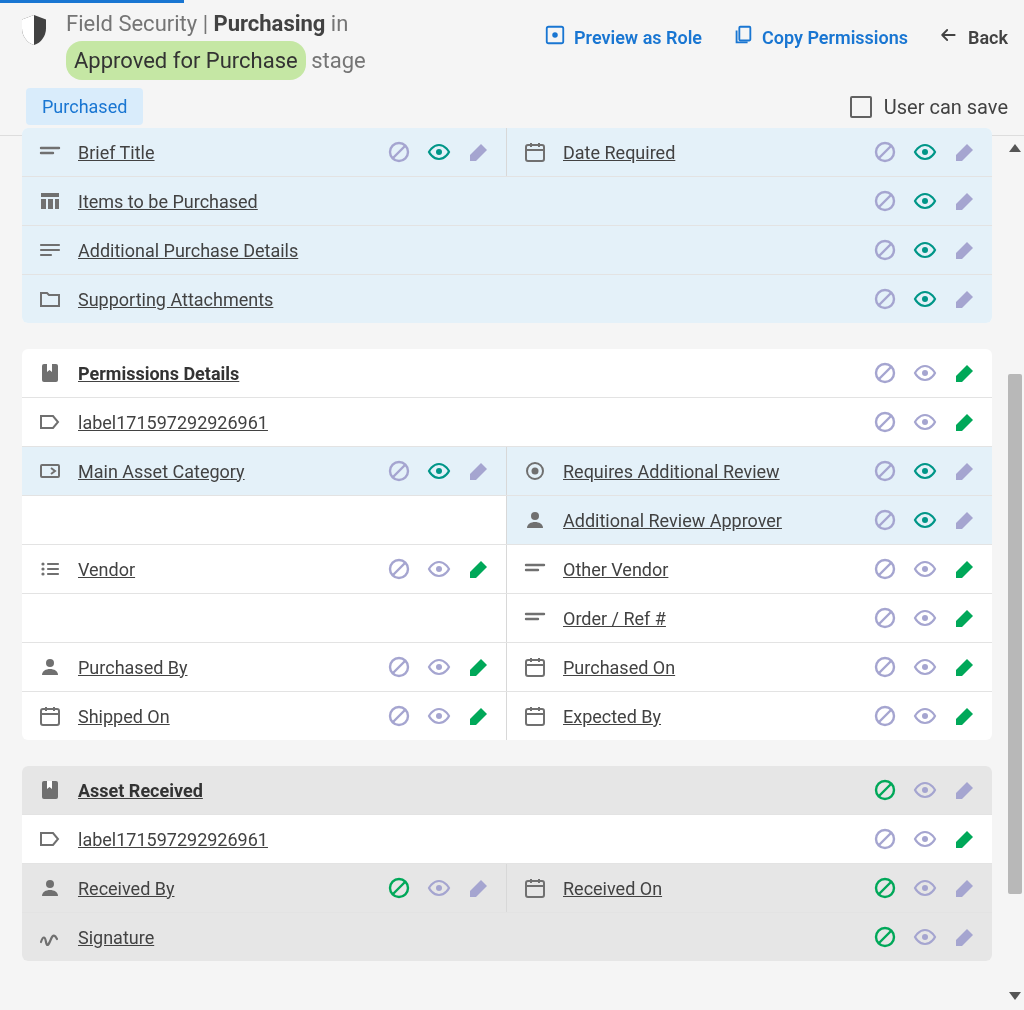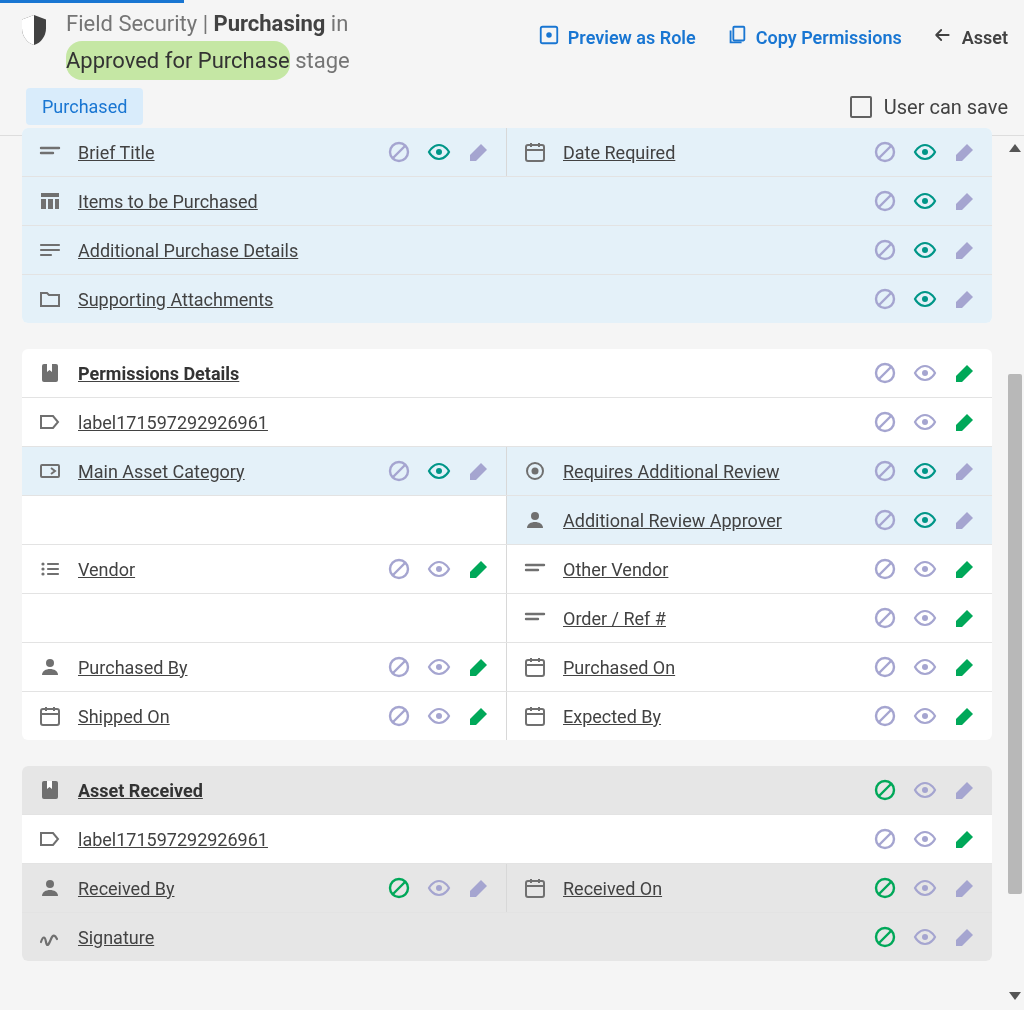--- a/index.html
+++ b/index.html
@@ -38,21 +38,21 @@
     border-bottom: 1px solid var(--border);
     padding: 6px 16px 0 16px;
   }
   .header-top { display: flex; align-items: flex-start; }
   .shield { margin-top: 6px; margin-right: 14px; flex: 0 0 auto; }
   .title-block { flex: 1; font-size: 22px; color: var(--text-light); line-height: 1.6; }
   .title-block .bold { font-weight: 700; color: var(--text); }
   .title-block .pill {
     background: var(--green-highlight);
     border-radius: 16px;
-    padding: 2px 0;
+    padding: 2px 8px;
     color: var(--text-dark);
     display: inline-block;
   }
   .header-actions { display: flex; align-items: center; gap: 30px; margin-top: 18px; justify-content: flex-end; }
   .link-btn { display: inline-flex; align-items: center; gap: 8px; color: var(--blue); font-weight: 600; font-size: 18px; cursor: pointer; }
   .back-btn { display: inline-flex; align-items: center; gap: 10px; color: var(--text); font-weight: 600; font-size: 18px; cursor: pointer; }
   .header-second { display: flex; justify-content: space-between; align-items: center; padding: 8px 0 10px 0; margin-left: 10px; }
   .chip {
     background: #d9ecfb;
     color: var(--blue);
@@ -137,21 +137,21 @@
         <span><svg width="22" height="22" viewBox="0 0 24 24">
               <rect x="8" y="3" width="12" height="15" rx="1" fill="none" stroke="#1976d2" stroke-width="2"></rect>
               <path d="M5 7v13h12" fill="none" stroke="#1976d2" stroke-width="2"></path>
             </svg></span>
         <span>Copy Permissions</span>
       </span>
       <span class="back-btn">
         <span><svg width="20" height="20" viewBox="0 0 24 24">
               <path d="M20 12H5m0 0 6-6M5 12l6 6" stroke="#424242" stroke-width="2.2" fill="none" stroke-linecap="round" stroke-linejoin="round"></path>
             </svg></span>
-        <span>Asset</span>
+        <span>Back</span>
       </span>
     </div>
   </div>
   <div class="header-second">
     <span class="chip">Purchased</span>
     <span class="checkbox-row">
       <span class="checkbox-box"></span>
       <span>User can save</span>
     </span>
   </div>

